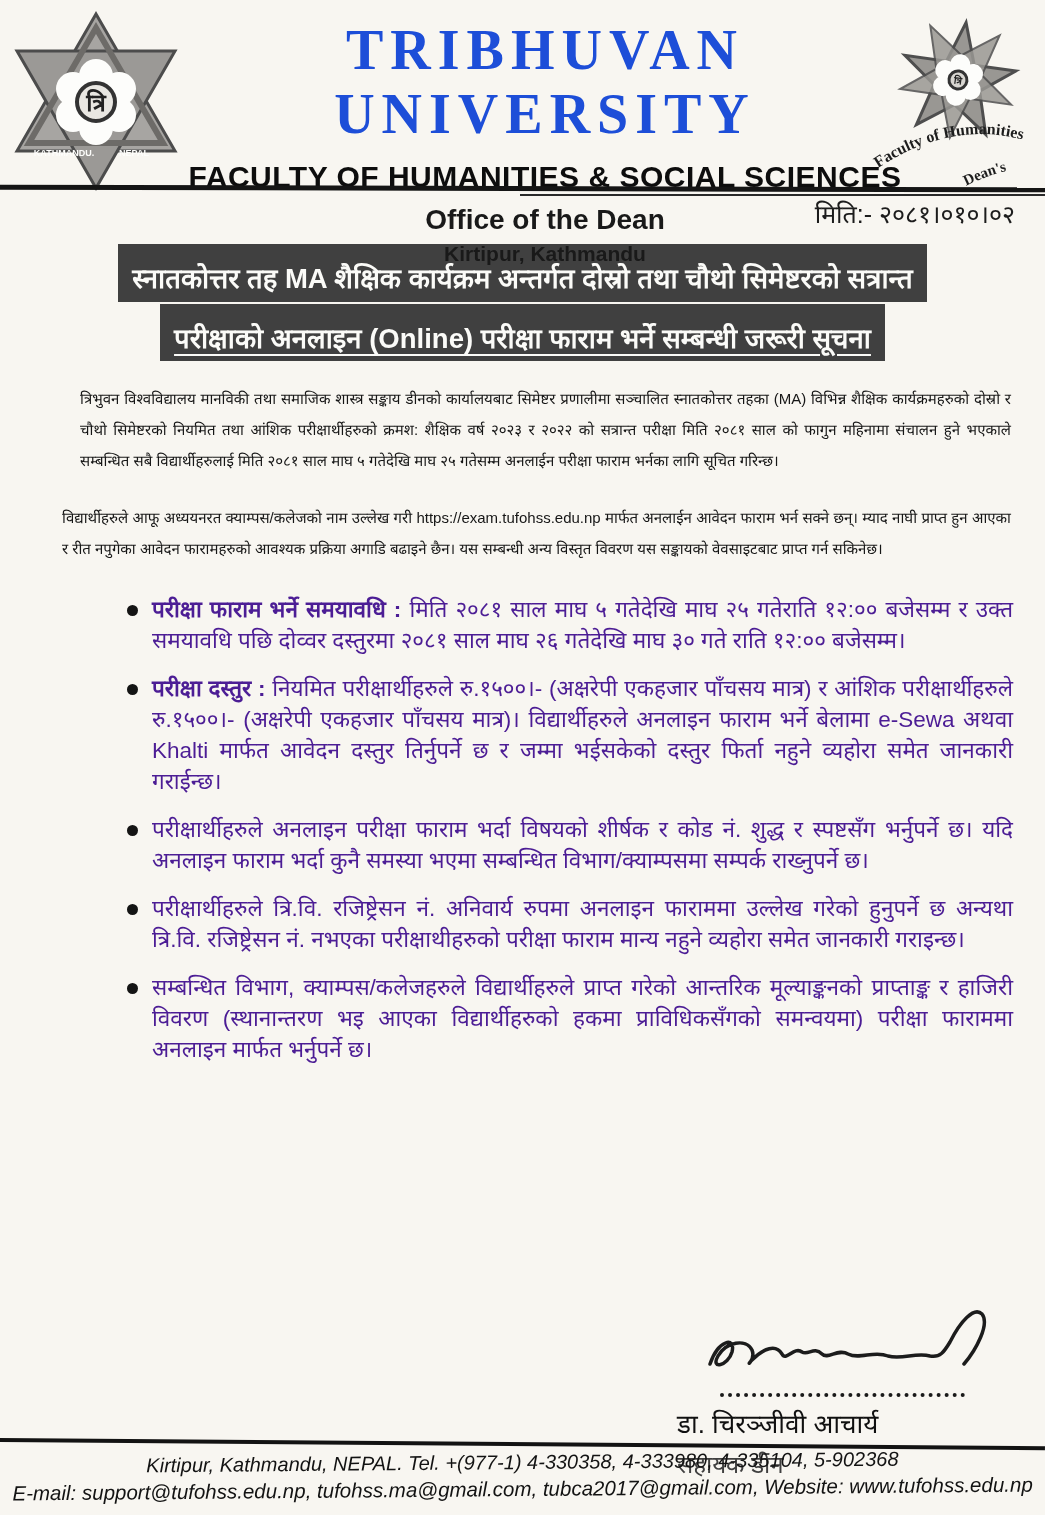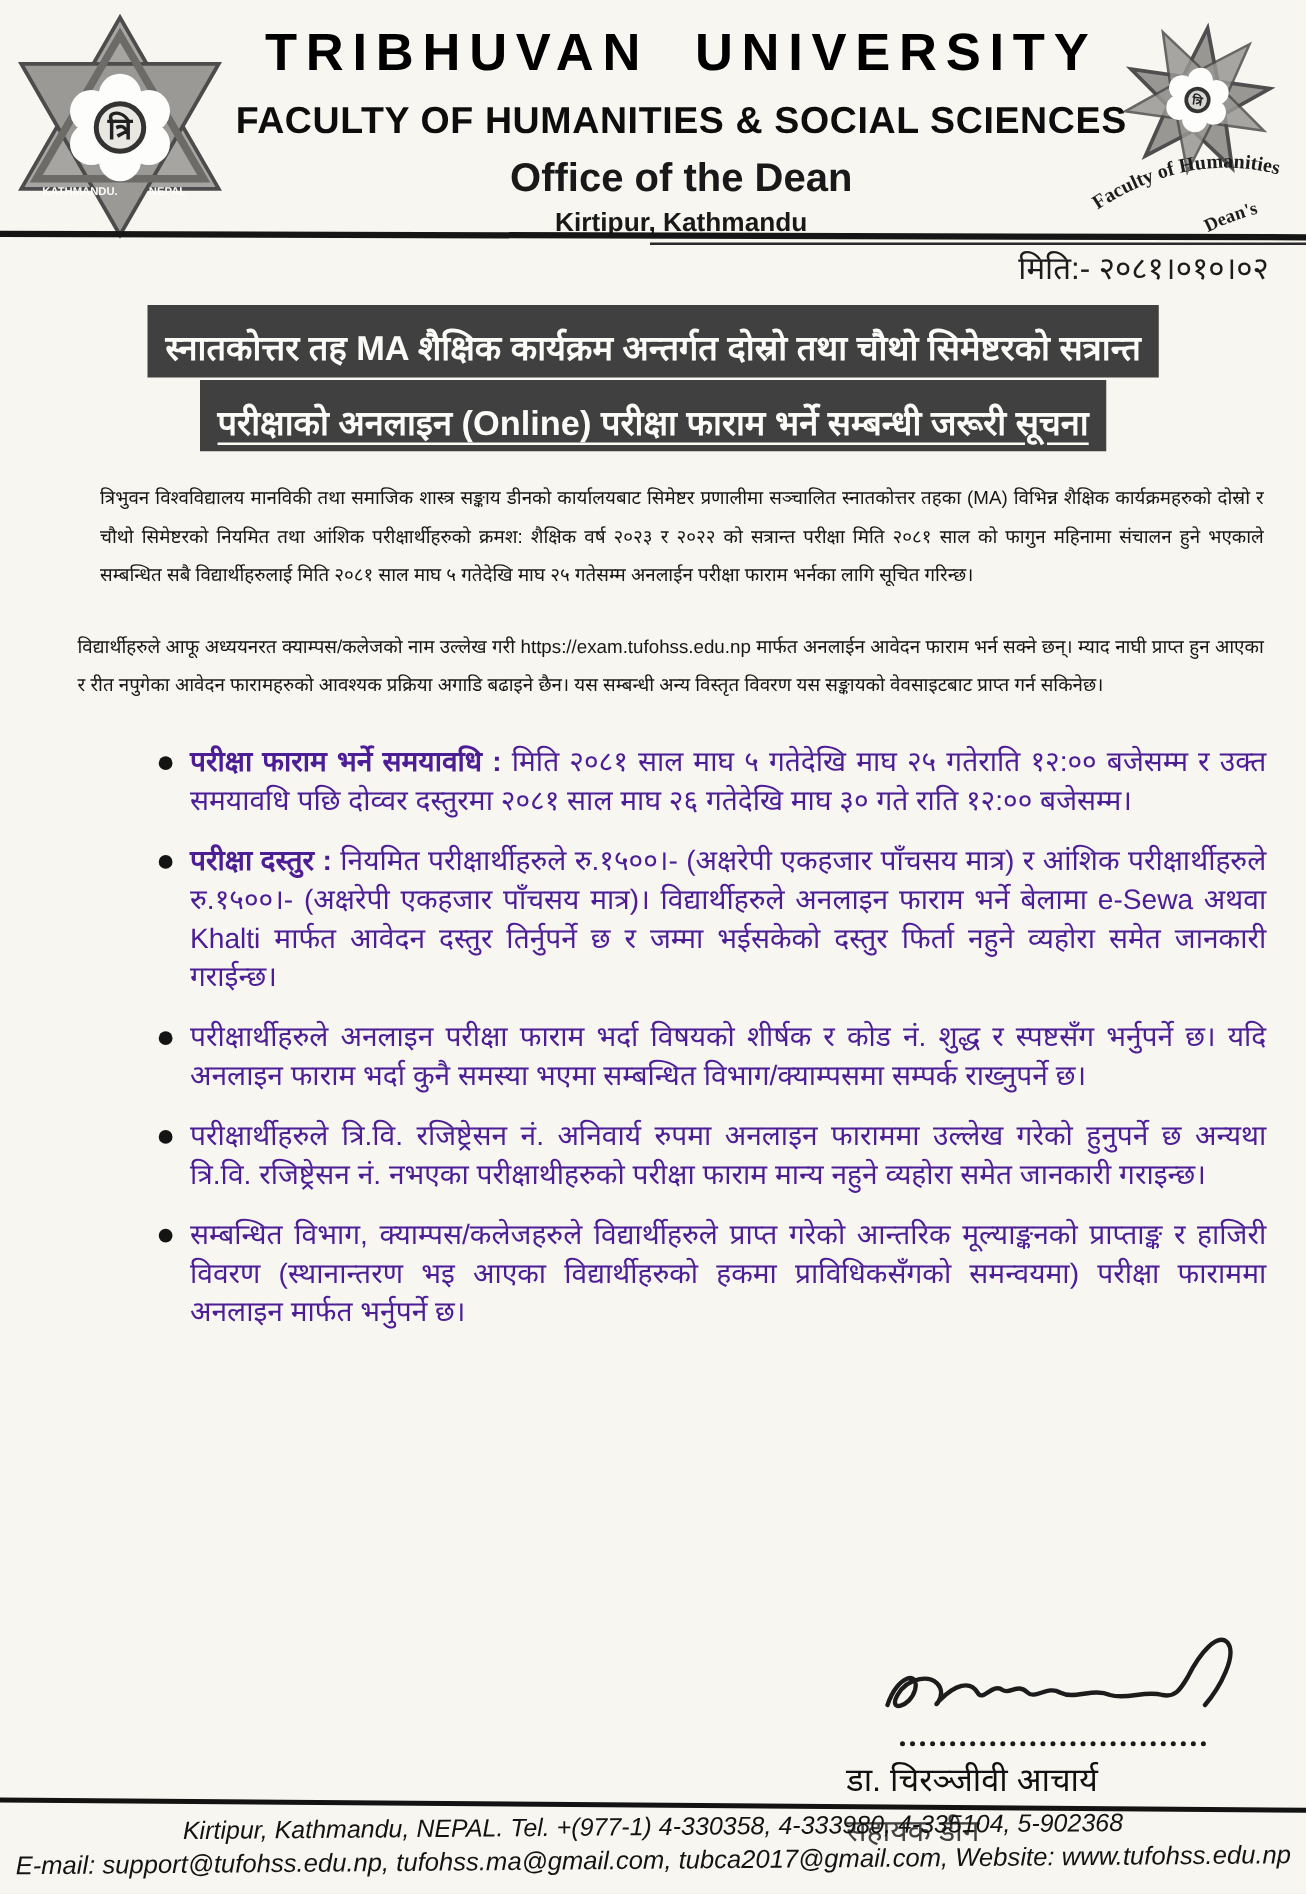--- a/index.html
+++ b/index.html
@@ -12,30 +12,30 @@
     font-family:"Liberation Sans", sans-serif;
     overflow:hidden;
   }
   
   .header{position:relative;height:190px;}
   .header-titles{
     position:absolute;left:150px;right:105px;top:18px;
     text-align:center;
   }
   .uni-title{
-    font-family:Liberation Sans, sans-serif;
-    font-weight:bold;font-size:42px;letter-spacing:7px;word-spacing:18px;
-    color:#000000;
+    font-family:Liberation Serif, serif;
+    font-weight:bold;font-size:56px;letter-spacing:7px;word-spacing:18px;
+    color:#1d4ed8;
   }
   .fac-title{
     margin-top:14px;
     font-weight:bold;font-size:30px;letter-spacing:0.5px;
     color:#0d0d0d;
   }
-  .office-title{margin-top:10px;font-weight:bold;font-size:32px;}
+  .office-title{margin-top:10px;font-weight:bold;font-size:28px;}
   .loc-title{margin-top:6px;font-weight:bold;font-size:21px;}
   .emblem-left{position:absolute;left:12px;top:10px;}
   .seal-right{position:absolute;right:0px;top:18px;}
   .header-rule{
     position:absolute;left:0;right:0;top:186px;height:5px;background:#151515;
     transform:rotate(0.15deg);
   }
   .header-rule-thin{
     position:absolute;left:520px;right:0;top:194px;height:2px;background:#2a2a2a;
   }

